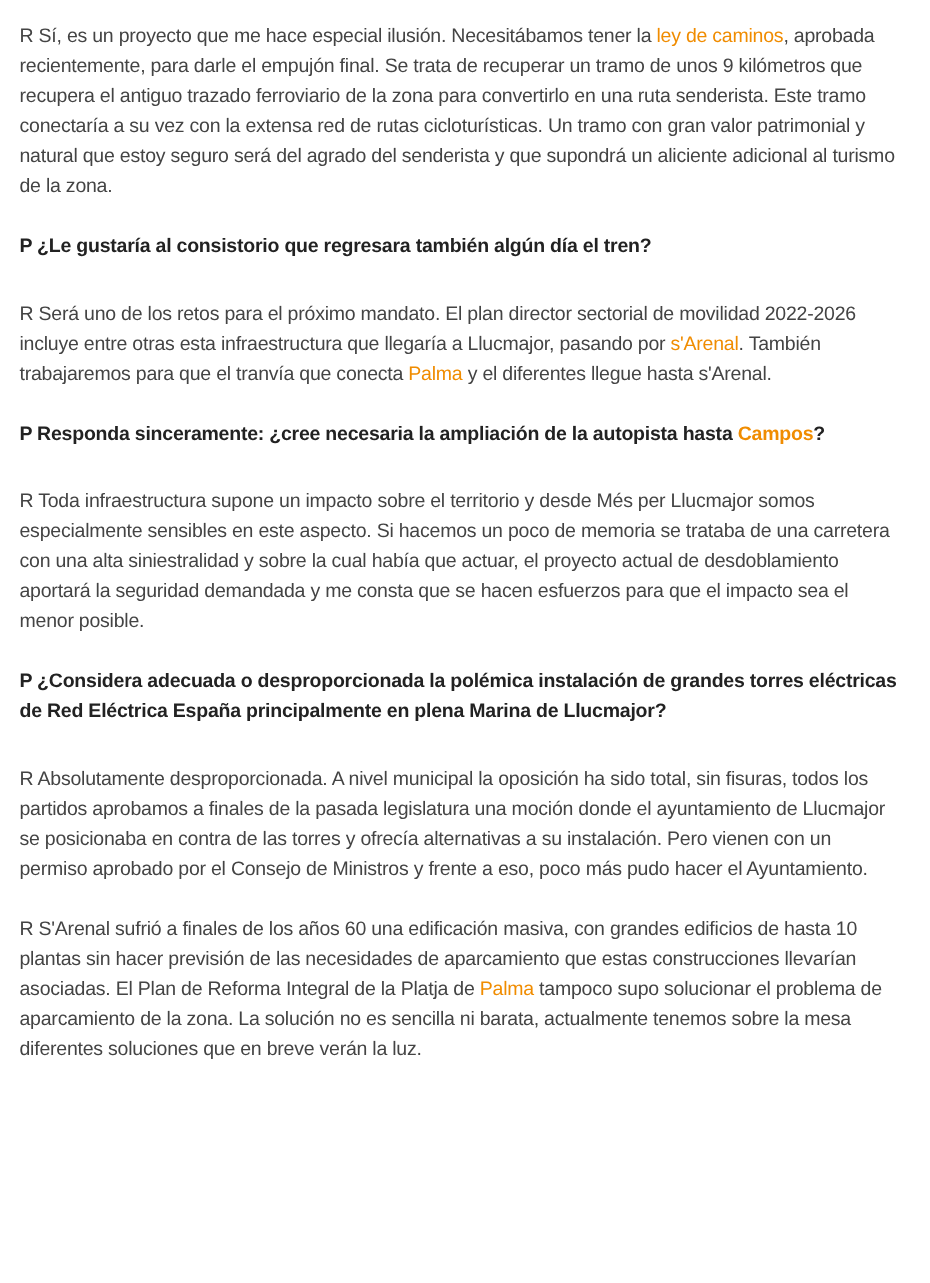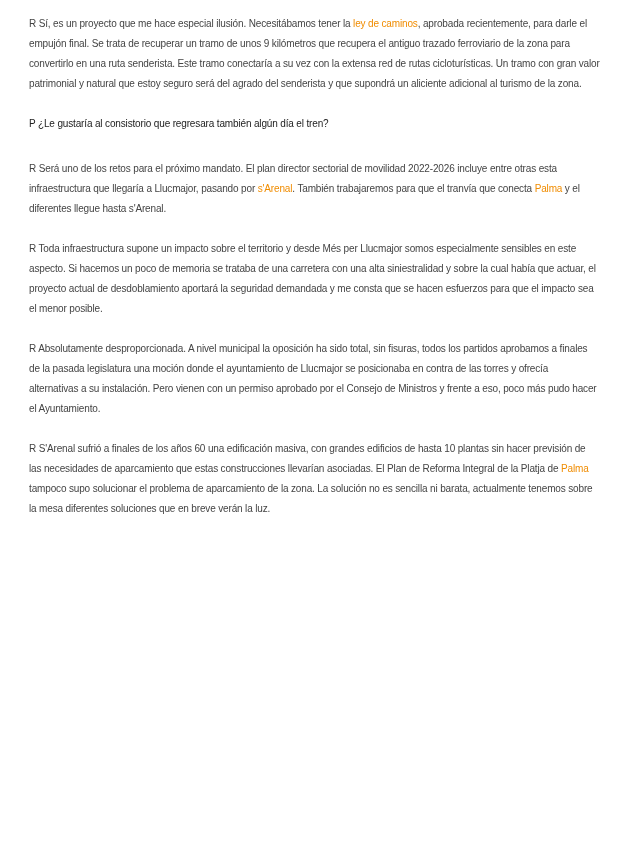--- a/index.html
+++ b/index.html
@@ -8,54 +8,56 @@
       background: #ffffff;
     }
     body {
       width: 620px;
       height: 855px;
       overflow: hidden;
       font-family: "Liberation Sans", sans-serif;
       color: #404040;
     }
     .article {
-      padding: 14px 20px 0 29px;
-      font-size: 10px;
+      padding: 14px 20px 0 13px;
+      font-size: 13px;
       line-height: 20px;
       letter-spacing: -0.15px;
     }
     .answer {
       margin: 0 0 20px 0;
       color: #444444;
     }
     .question {
       margin: 0 0 25px 0;
       color: #222222;
-      font-weight: normal;
+      font-weight: bold;
       line-height: 20px;
     }
     .lnk {
       color: #f08c00;
       text-decoration: none;
     }
   </style>
 </head>
 <body>
 
 <div class="article">
 
   <p class="answer"><span>R Sí, es un proyecto que me hace especial ilusión. Necesitábamos tener la </span><a class="lnk">ley de caminos</a><span>, aprobada recientemente, para darle el empujón final. Se trata de recuperar un tramo de unos 9 kilómetros que recupera el antiguo trazado ferroviario de la zona para convertirlo en una ruta senderista. Este tramo conectaría a su vez con la extensa red de rutas cicloturísticas. Un tramo con gran valor patrimonial y natural que estoy seguro será del agrado del senderista y que supondrá un aliciente adicional al turismo de la zona.</span></p>
 
   <p class="question"><span>P ¿Le gustaría al consistorio que regresara también algún día el tren?</span></p>
 
   <p class="answer"><span>R Será uno de los retos para el próximo mandato. El plan director sectorial de movilidad 2022-2026 incluye entre otras esta infraestructura que llegaría a Llucmajor, pasando por </span><a class="lnk">s'Arenal</a><span>. También trabajaremos para que el tranvía que conecta </span><a class="lnk">Palma</a><span> y el diferentes llegue hasta s'Arenal.</span></p>
 
+  <p class="question"><span>P Responda sinceramente: ¿cree necesaria la ampliación de la autopista hasta </span><a class="lnk">Campos</a><span>?</span></p>
 
   <p class="answer"><span>R Toda infraestructura supone un impacto sobre el territorio y desde Més per Llucmajor somos especialmente sensibles en este aspecto. Si hacemos un poco de memoria se trataba de una carretera con una alta siniestralidad y sobre la cual había que actuar, el proyecto actual de desdoblamiento aportará la seguridad demandada y me consta que se hacen esfuerzos para que el impacto sea el menor posible.</span></p>
 
+  <p class="question"><span>P ¿Considera adecuada o desproporcionada la polémica instalación de grandes torres eléctricas de Red Eléctrica España principalmente en plena Marina de Llucmajor?</span></p>
 
   <p class="answer"><span>R Absolutamente desproporcionada. A nivel municipal la oposición ha sido total, sin fisuras, todos los partidos aprobamos a finales de la pasada legislatura una moción donde el ayuntamiento de Llucmajor se posicionaba en contra de las torres y ofrecía alternativas a su instalación. Pero vienen con un permiso aprobado por el Consejo de Ministros y frente a eso, poco más pudo hacer el Ayuntamiento.</span></p>
 
 
   <p class="answer"><span>R S'Arenal sufrió a finales de los años 60 una edificación masiva, con grandes edificios de hasta 10 plantas sin hacer previsión de las necesidades de aparcamiento que estas construcciones llevarían asociadas. El Plan de Reforma Integral de la Platja de </span><a class="lnk">Palma</a><span> tampoco supo solucionar el problema de aparcamiento de la zona. La solución no es sencilla ni barata, actualmente tenemos sobre la mesa diferentes soluciones que en breve verán la luz.</span></p>
 
 
 </div>
 
 </body></html>

